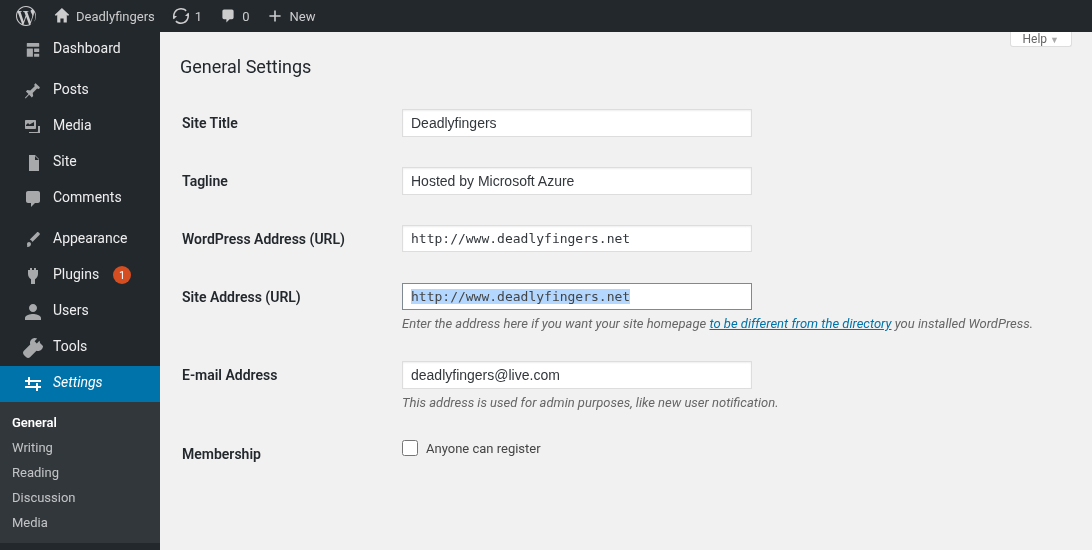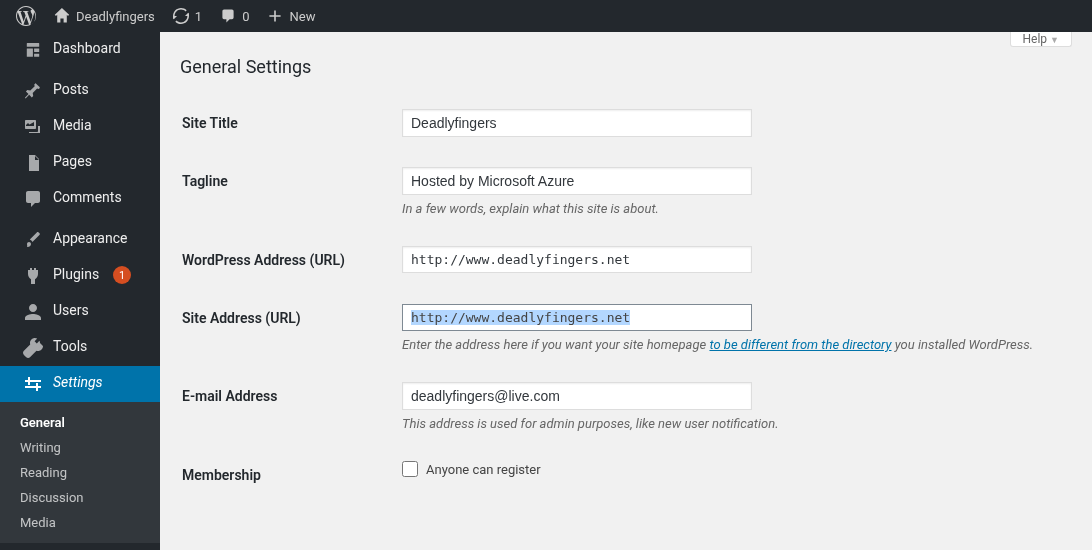--- a/index.html
+++ b/index.html
@@ -57,21 +57,21 @@
       transform: translateY(-50%);
       border: 8px solid transparent;
       border-right-color: #f1f1f1;
     }
     .menu-sep { height: 5px; }
     .menu-icon { width: 20px; height: 20px; display: flex; align-items: center; justify-content: center; flex-shrink: 0; }
     .menu-icon svg { width: 20px; height: 20px; fill: rgba(255,255,255,0.6); }
     .menu-item.active .menu-icon svg { fill: #fff; }
     .submenu {
       background: #32373c;
-      padding: 8px 8px;
+      padding: 8px 0;
     }
     .submenu-item {
       padding: 5px 12px;
       cursor: pointer;
       color: rgba(255,255,255,0.7);
       font-size: 13px;
     }
     .submenu-item.active { color: #fff; font-weight: 600; }
     .badge {
       background: #d54e21;
@@ -216,21 +216,21 @@
           </svg>
         </span>
       <span>Media</span>
     </div>
     <div class="menu-item">
       <span class="menu-icon">
           <svg viewBox="0 0 20 20">
             <path d="M6 2h6l4 4v12H6V2zm6 1v4h4l-4-4z"></path>
           </svg>
         </span>
-      <span>Pages</span>
+      <span>Site</span>
     </div>
     <div class="menu-item">
       <span class="menu-icon">
           <svg viewBox="0 0 20 20">
             <path d="M5 2h10c1.1 0 2 .9 2 2v8c0 1.1-.9 2-2 2h-3l-4 4v-4H5c-1.1 0-2-.9-2-2V4c0-1.1.9-2 2-2z"></path>
           </svg>
         </span>
       <span>Comments</span>
     </div>
     <div class="menu-sep"></div>
@@ -294,21 +294,20 @@
     <table class="form-table">
       <tbody>
           <tr class="form-row">
         <th>Site Title</th>
         <td><input type="text" value="Deadlyfingers" style=""></td>
       </tr>
       <tr class="form-row">
         <th>Tagline</th>
         <td>
           <input type="text" value="Hosted by Microsoft Azure" style="">
-          <p class="description">In a few words, explain what this site is about.</p>
         </td>
       </tr>
       <tr class="form-row">
         <th>WordPress Address (URL)</th>
         <td><input type="text" class="mono" value="http://www.deadlyfingers.net" style=""></td>
       </tr>
       <tr class="form-row">
         <th>Site Address (URL)</th>
         <td>
           <div style="width:350px;border:1px solid #7e8993;padding:5px 8px;background:#fff;font-family:Menlo,Consolas,monospace;font-size:13px;"><span class="sel-text">http://www.deadlyfingers.net</span></div>

